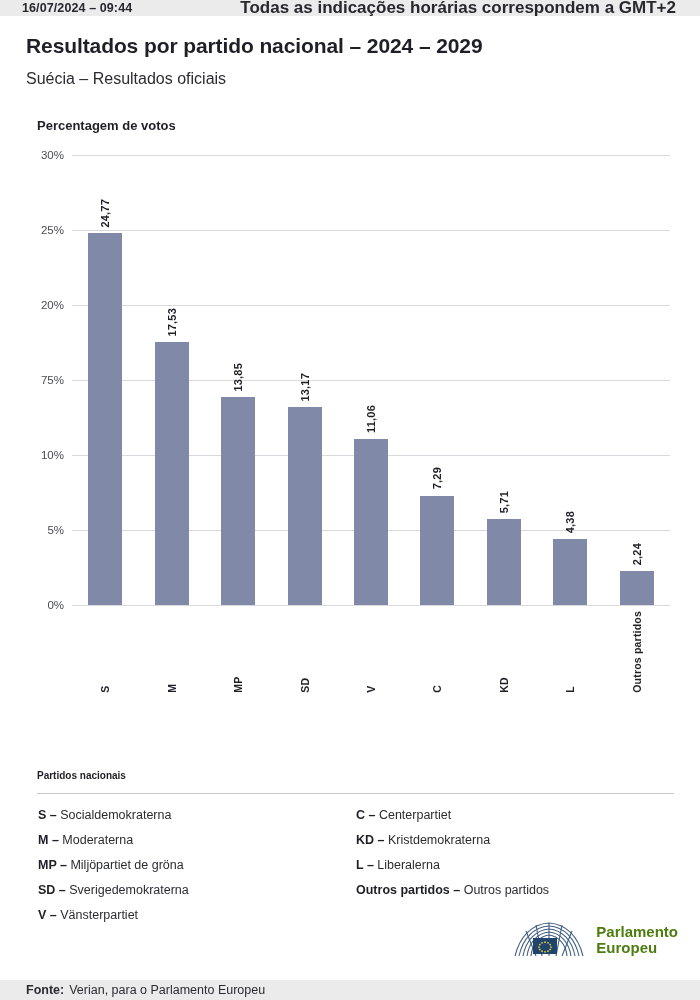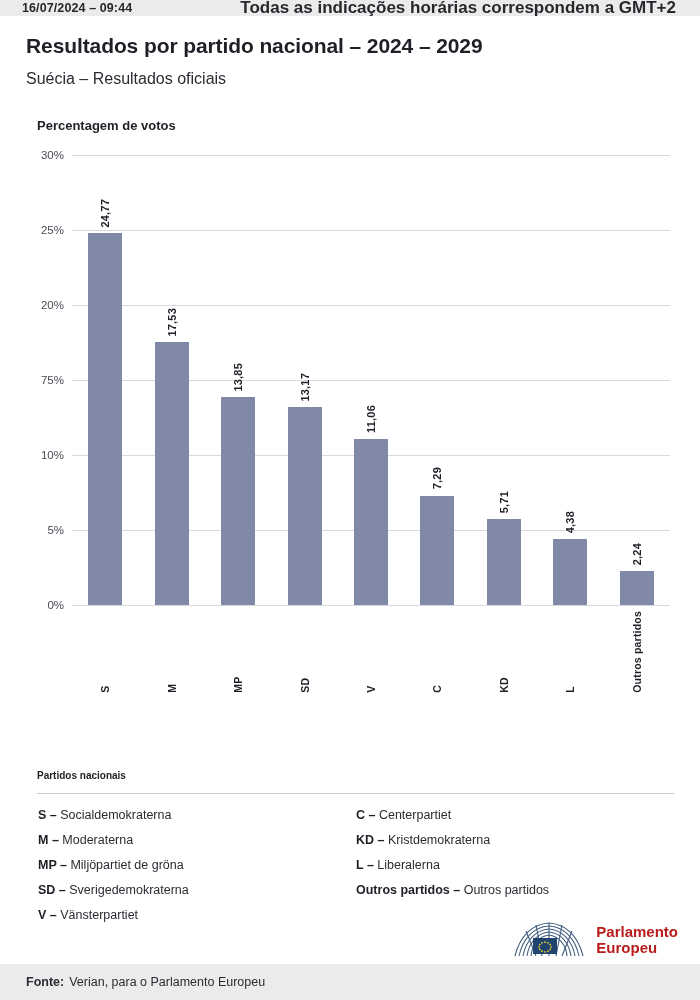--- a/index.html
+++ b/index.html
@@ -195,29 +195,29 @@
     gap: 10px;
   }
   .logo-mark {
     width: 74px;
     height: 44px;
     display: block;
   }
   .logo-text {
     font-size: 15px;
     font-weight: bold;
-    color: #b91c1c;
+    color: #4d7c0f;
     line-height: 1.05;
   }
   .footer-bar {
     position: absolute;
     left: 0;
     right: 0;
     bottom: 0;
-    height: 36px;
+    height: 20px;
     background: #ebebeb;
     display: flex;
     align-items: center;
     padding: 0 26px;
     box-sizing: border-box;
     font-size: 12.5px;
     color: #2b2b33;
   }
   .footer-bar .src-label {
     font-weight: bold;

